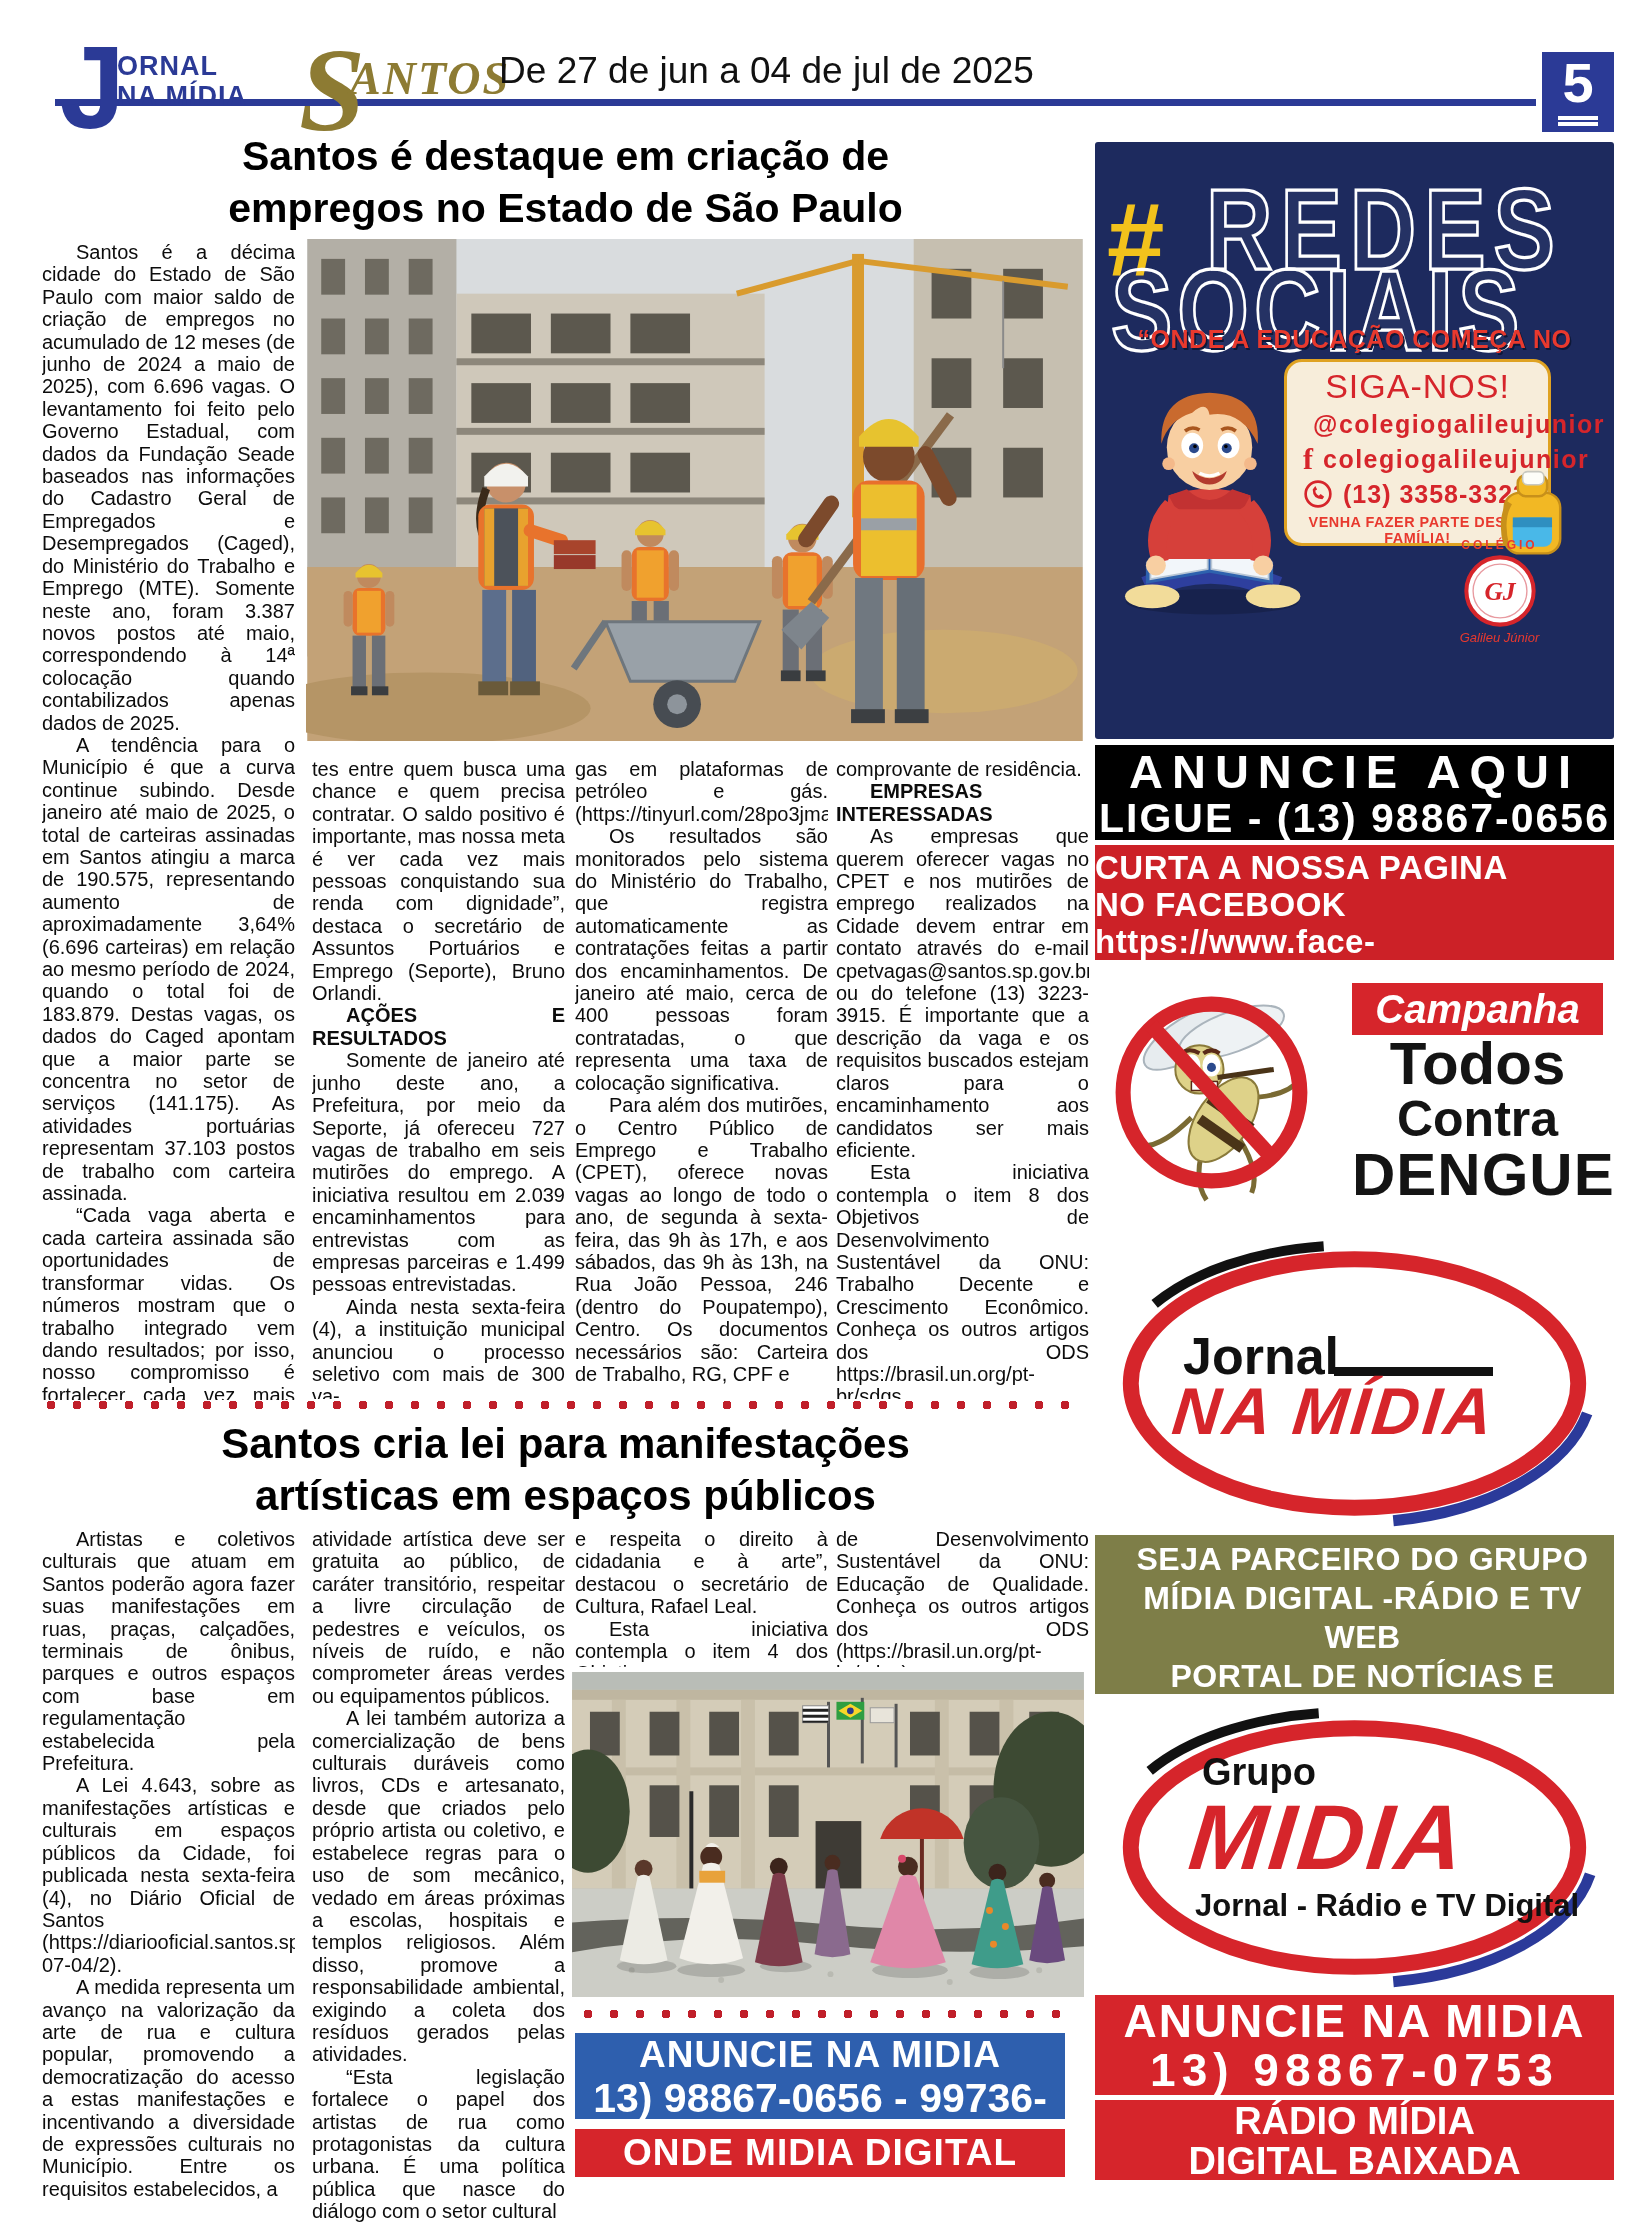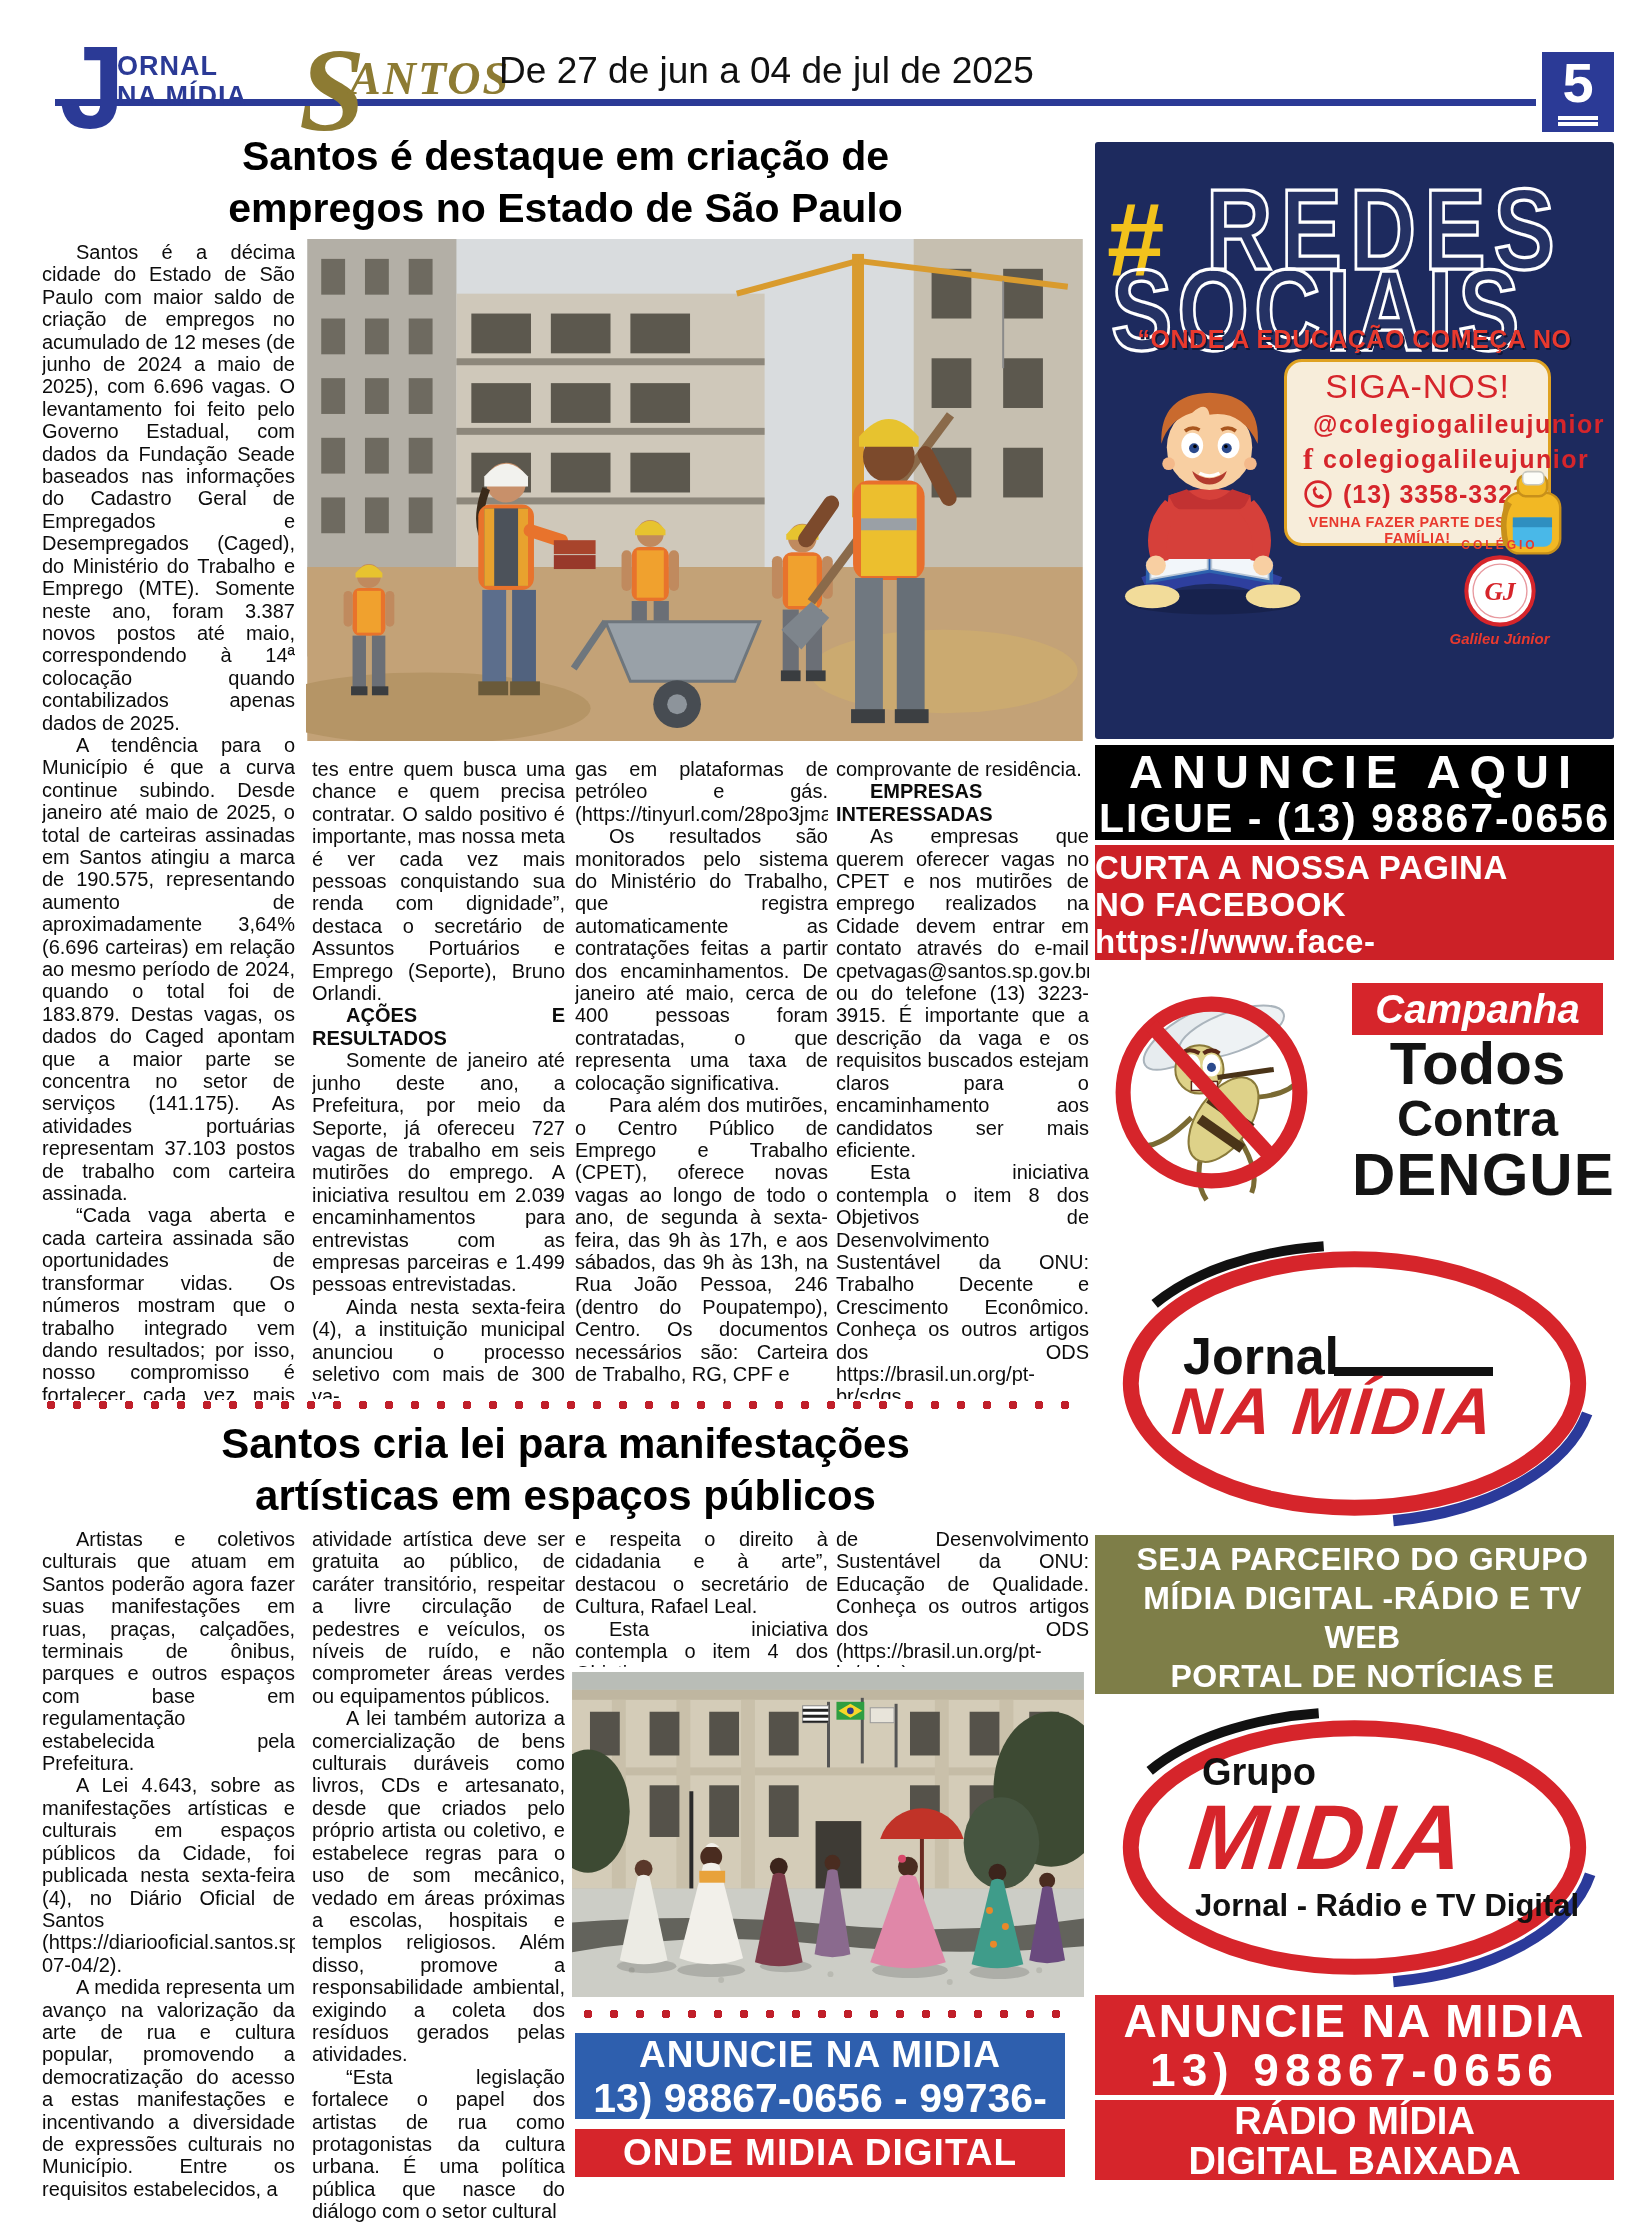--- a/index.html
+++ b/index.html
@@ -429,21 +429,21 @@
         <path d="M20 40 Q8 60 16 92" stroke="#c8901a" stroke-width="7" fill="none"></path>
       </svg>
     </div>
     <div class="abs" style="left:350px;top:396px;width:109px;text-align:center;">
       <div style="color:#e8392e;font-weight:800;font-size:12px;letter-spacing:3px;">COLÉGIO</div>
       <svg width="74" height="74" viewBox="0 0 110 110" style="margin:2px auto;display:block;">
         <circle cx="55" cy="55" r="50" fill="#fff" stroke="#d6252b" stroke-width="6"></circle>
         <circle cx="55" cy="55" r="40" fill="none" stroke="#e89aa0" stroke-width="2"></circle>
         <text x="55" y="68" font-size="38" font-style="italic" font-weight="bold" fill="#d6252b" text-anchor="middle" font-family="Liberation Serif,serif">GJ</text>
       </svg>
-      <div style="color:#e8392e;font-weight:700;font-size:15px;font-style:italic;">Galileu Júnior</div>
+      <div style="color:#e8392e;font-weight:400;font-size:13px;font-style:italic;">Galileu Júnior</div>
     </div>
   </div>
 
   <div class="abs sb blackbanner" style="top:745px;height:95px;">
     <div class="bb1">ANUNCIE AQUI</div>
     <div class="bb2">LIGUE -  (13) 98867-0656</div>
   </div>
 
   <div class="abs sb redbanner" style="top:845px;height:115px;padding-top:4px;box-sizing:border-box;">
     <div class="fb-line">CURTA  A NOSSA  PAGINA</div>
@@ -506,21 +506,21 @@
       <path d="M55 68 A240 130 0 0 1 225 10" fill="none" stroke="#111" stroke-width="10"></path>
       <path d="M498 172 A240 135 0 0 1 300 280" fill="none" stroke="#2b3a9a" stroke-width="11"></path>
     </svg>
     <div class="abs logo-jornal-txt" style="left:107px;top:48px;font-size:38px;">Grupo</div>
     <div class="abs logo-namidia" style="left:95px;top:82px;font-size:92px;">MIDIA</div>
     <div class="abs logo-jornal-txt" style="left:100px;top:185px;font-size:31px;">Jornal - Rádio e TV Digital</div>
   </div>
 
   <div class="abs sb sb-redblock" style="top:1995px;height:100px;">
     <div style="font-size:46px;line-height:52px;letter-spacing:2px;">ANUNCIE NA MIDIA</div>
-    <div style="font-size:46px;line-height:46px;letter-spacing:6px;">13) 98867-0656</div>
+    <div style="font-size:46px;line-height:46px;letter-spacing:6px;">13) 98867-0753</div>
   </div>
   <div class="abs sb sb-redblock" style="top:2100px;height:80px;">
     <div style="font-size:38px;line-height:42px;">RÁDIO MÍDIA</div>
     <div style="font-size:38px;line-height:38px;">DIGITAL BAIXADA</div>
   </div>
 
 </div>
 
 
 </body></html>

